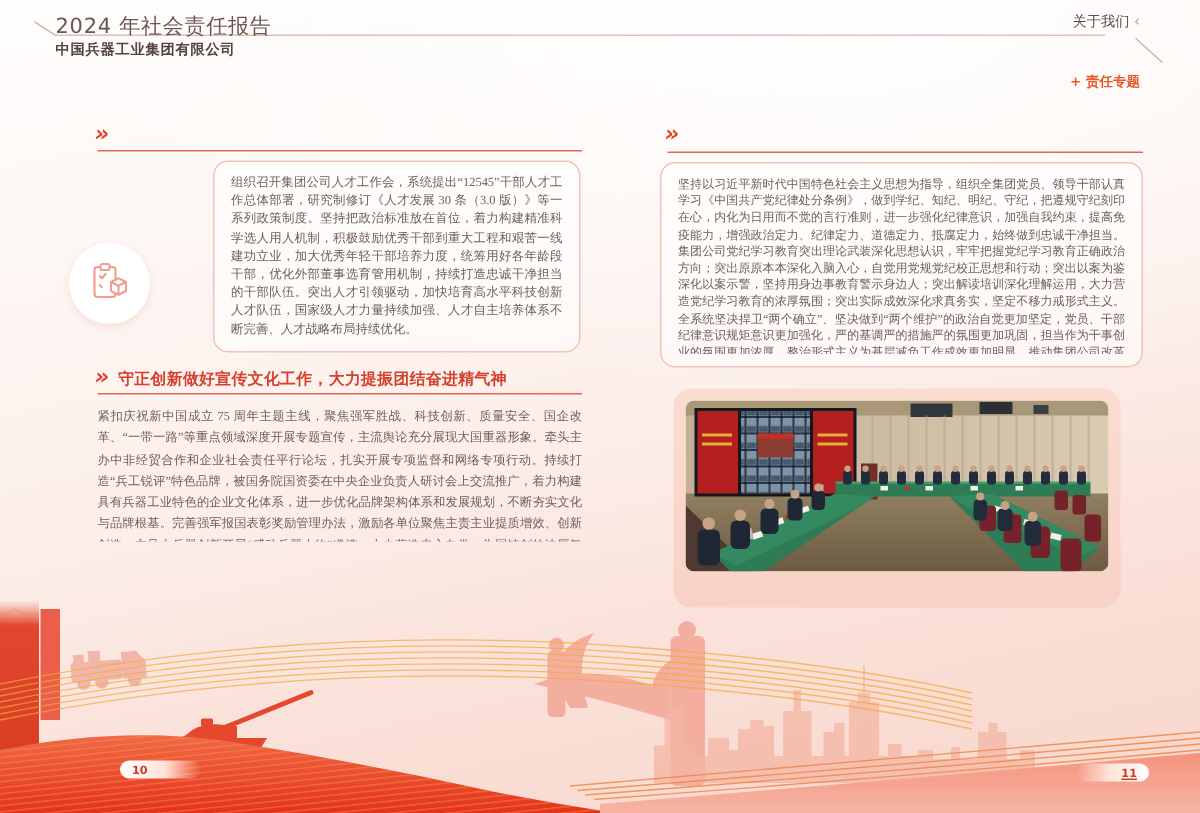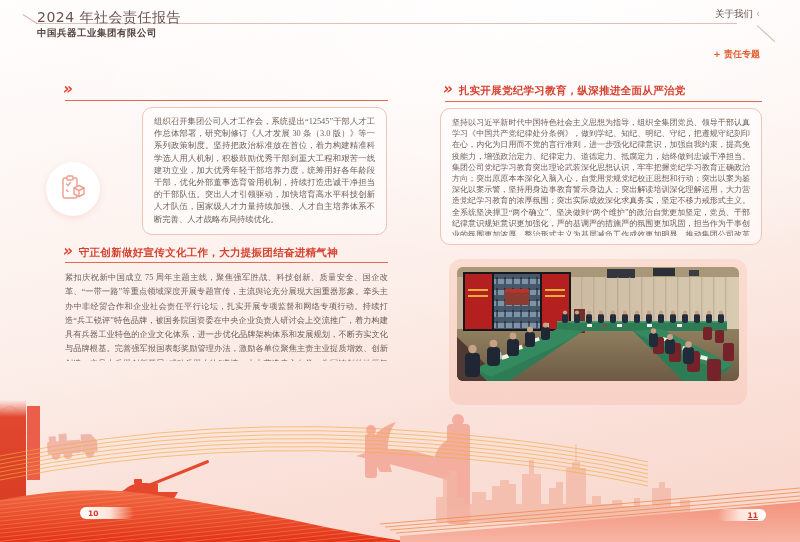--- a/index.html
+++ b/index.html
@@ -186,21 +186,20 @@
   <div class="sec-head" style="left:63px;top:246px;width:325px;">
     <span class="marker">»</span>
     <span class="sec-title">守正创新做好宣传文化工作，大力提振团结奋进精气神</span>
   </div>
   <div class="rule" style="left:65px;top:262px;width:323px;"></div>
 
   <div class="body-text" style="position:absolute;left:65px;top:271px;width:323px;height:90px;font-size:8.2px;line-height:14.3px;">紧扣庆祝新中国成立 75 周年主题主线，聚焦强军胜战、科技创新、质量安全、国企改革、“一带一路”等重点领域深度开展专题宣传，主流舆论充分展现大国重器形象。牵头主办中非经贸合作和企业社会责任平行论坛，扎实开展专项监督和网络专项行动。持续打造“兵工锐评”特色品牌，被国务院国资委在中央企业负责人研讨会上交流推广，着力构建具有兵器工业特色的企业文化体系，进一步优化品牌架构体系和发展规划，不断夯实文化与品牌根基。完善强军报国表彰奖励管理办法，激励各单位聚焦主责主业提质增效、创新创造。立足大兵器创新开展“感动兵器人物”遴选，大力营造忠心向党、为国铸剑的浓厚氛围。</div>
 
   <div class="sec-head" style="left:443px;top:84px;width:320px;">
     <span class="marker">»</span>
-    <span class="sec-title">扎实开展党纪学习教育，纵深推进全面从严治党</span>
   </div>
   <div class="rule" style="left:445px;top:101px;width:317px;"></div>
 
   <div class="body-box" style="left:440px;top:108px;width:320px;height:135px;">
     <div class="body-text" style="margin:8px 11px;font-size:8px;line-height:11.2px;height:119px;">坚持以习近平新时代中国特色社会主义思想为指导，组织全集团党员、领导干部认真学习《中国共产党纪律处分条例》，做到学纪、知纪、明纪、守纪，把遵规守纪刻印在心，内化为日用而不觉的言行准则，进一步强化纪律意识，加强自我约束，提高免疫能力，增强政治定力、纪律定力、道德定力、抵腐定力，始终做到忠诚干净担当。集团公司党纪学习教育突出理论武装深化思想认识，牢牢把握党纪学习教育正确政治方向；突出原原本本深化入脑入心，自觉用党规党纪校正思想和行动；突出以案为鉴深化以案示警，坚持用身边事教育警示身边人；突出解读培训深化理解运用，大力营造党纪学习教育的浓厚氛围；突出实际成效深化求真务实，坚定不移力戒形式主义。全系统坚决捍卫“两个确立”、坚决做到“两个维护”的政治自觉更加坚定，党员、干部纪律意识规矩意识更加强化，严的基调严的措施严的氛围更加巩固，担当作为干事创业的氛围更加浓厚，整治形式主义为基层减负工作成效更加明显，推动集团公司改革发展党的建设各项工作取得显著成效。</div>
   </div>
 
   <div class="photo-card">
     <div class="photo-frame">
       <svg width="282" height="114" viewBox="0 0 282 114" aria-hidden="true">

